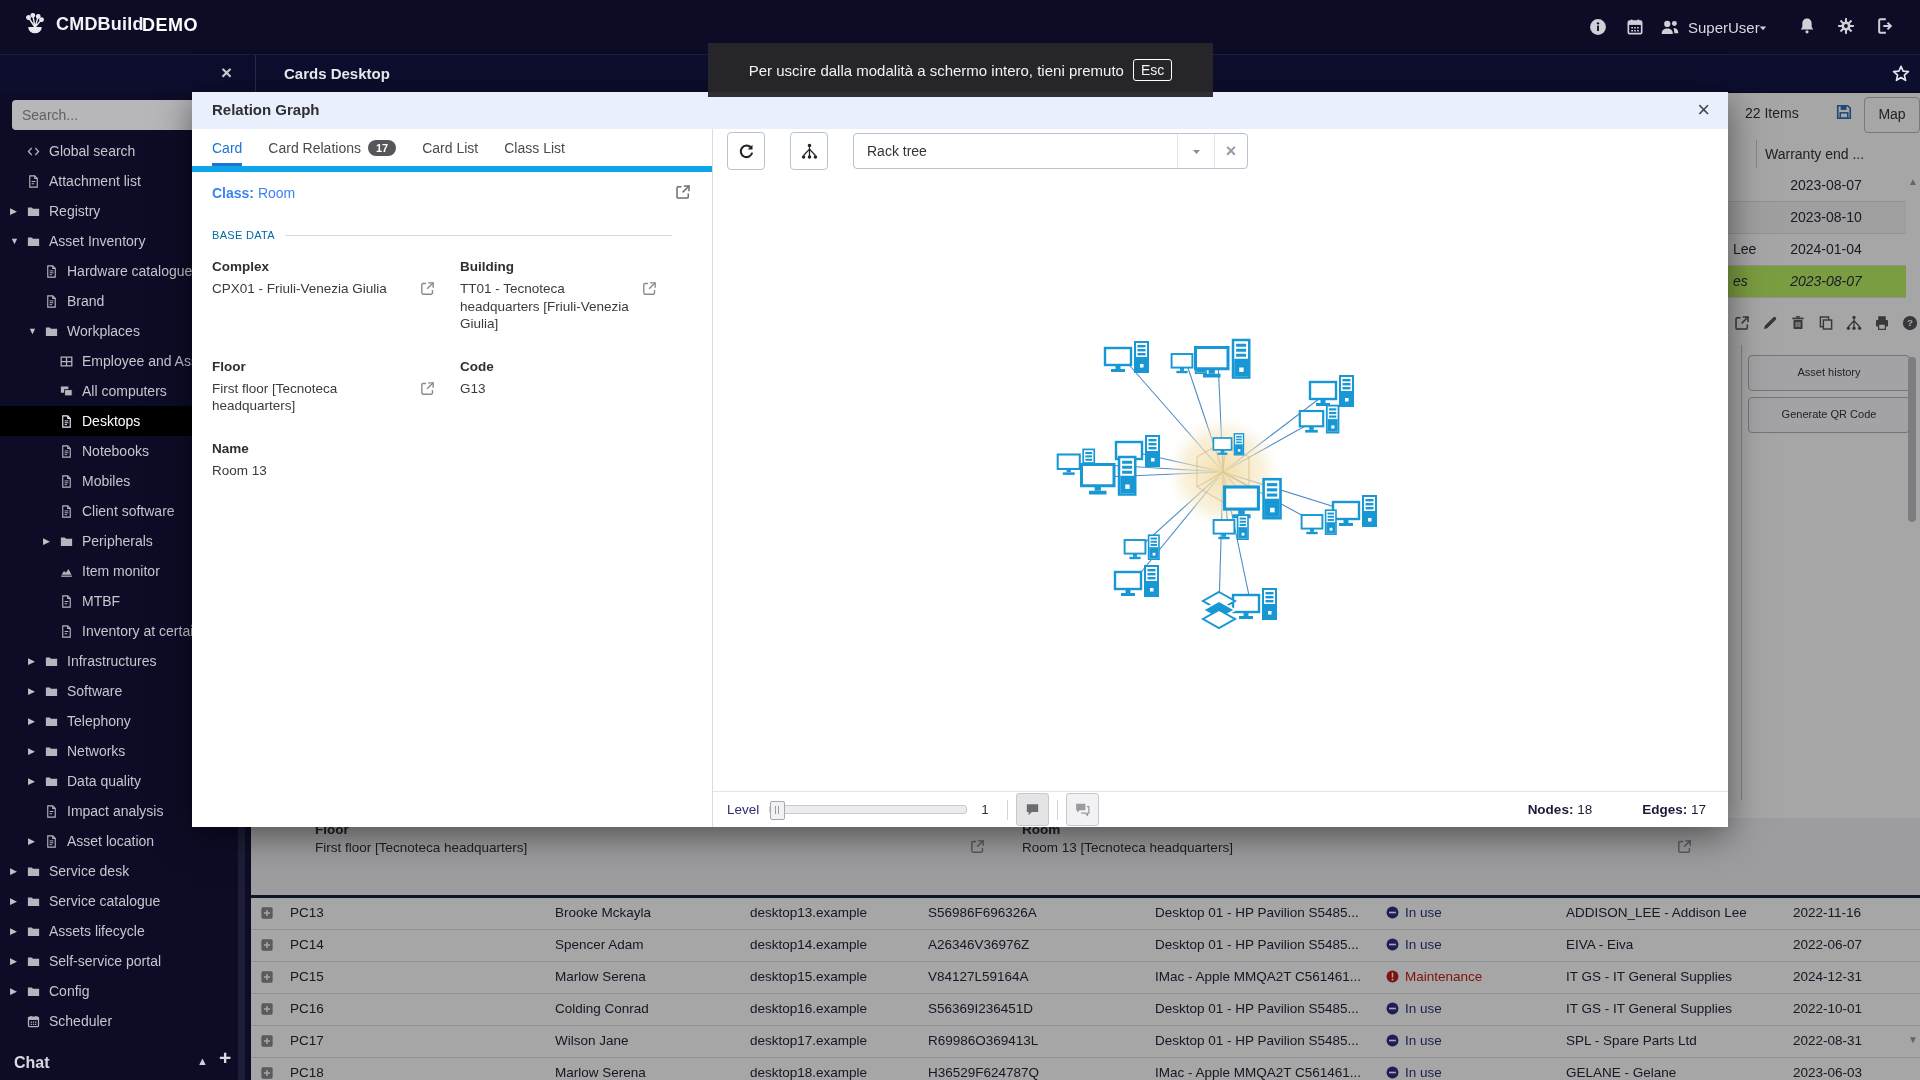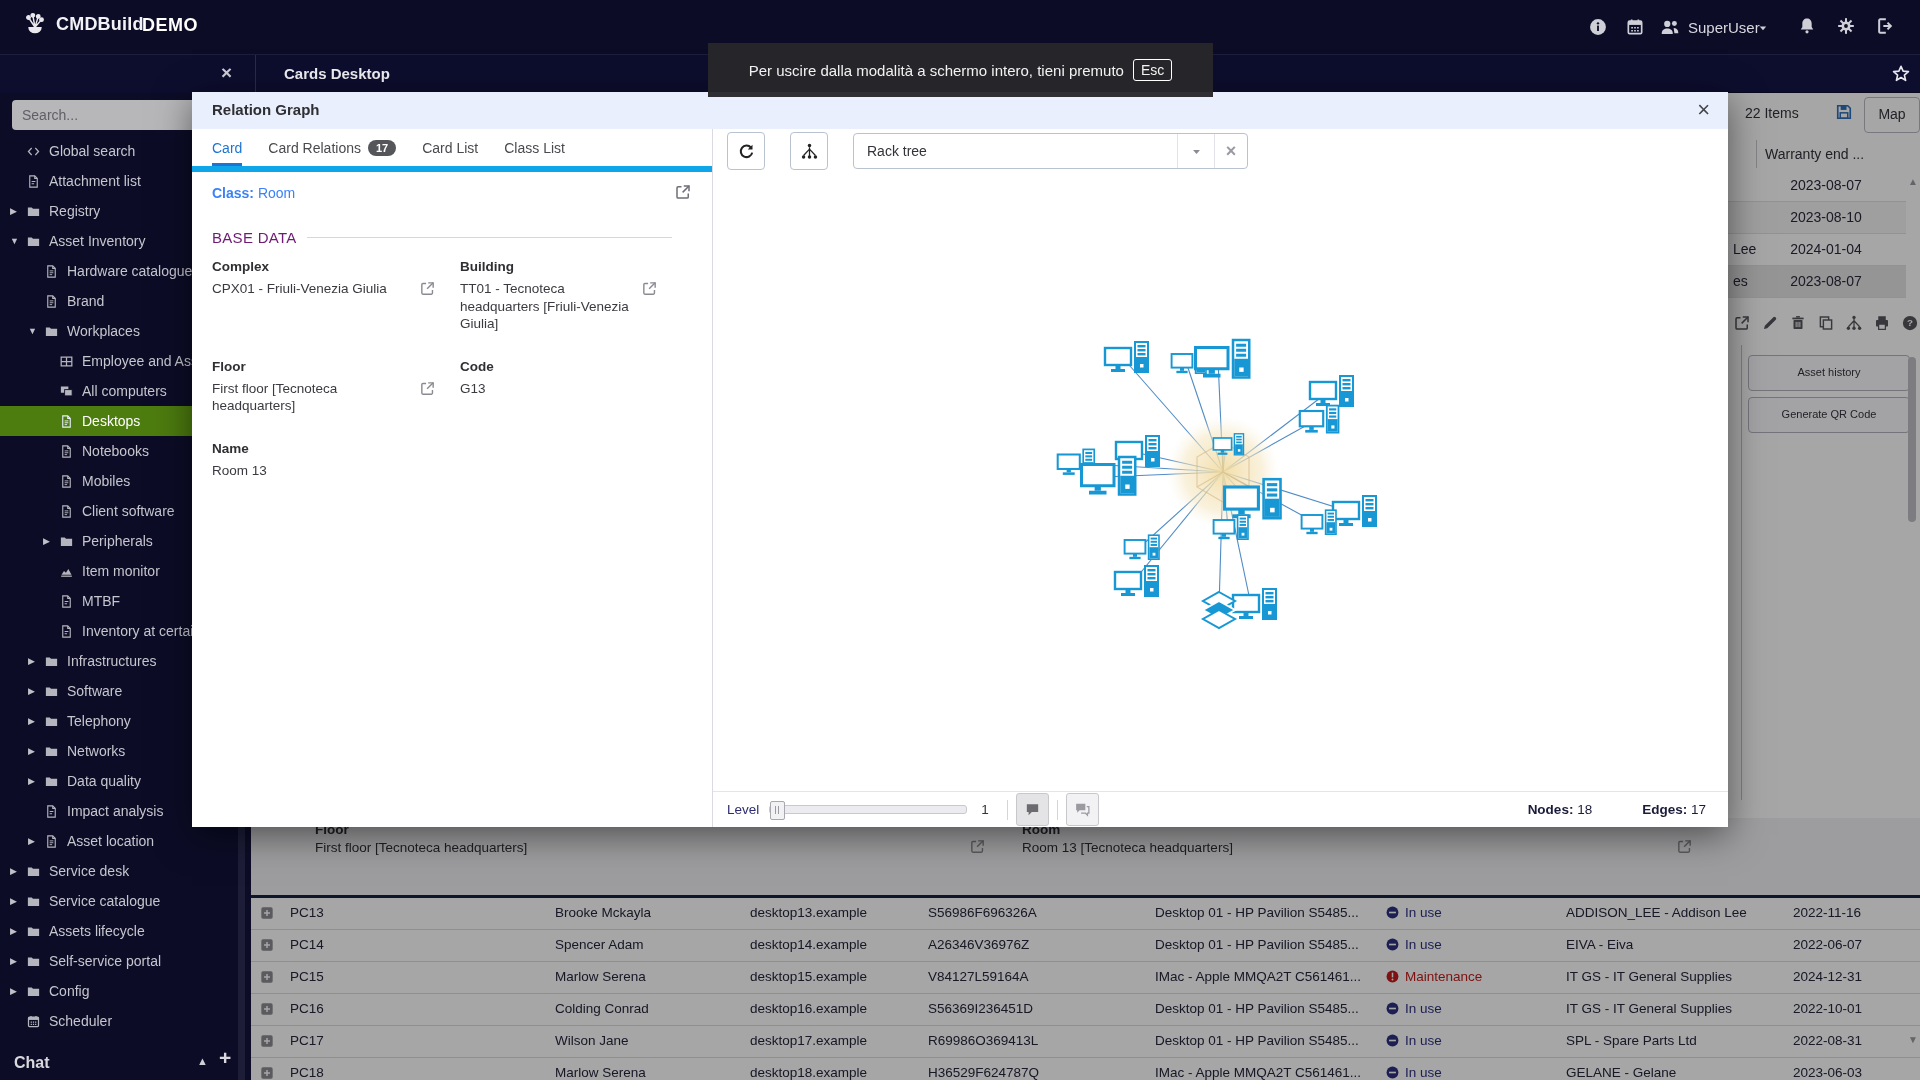--- a/index.html
+++ b/index.html
@@ -29,41 +29,41 @@
   #sidebar{position:absolute;left:0;top:92px;width:251px;height:988px;background:#0c0c27;z-index:2;}
   #search-box{position:absolute;left:12px;top:8px;width:190px;height:30px;background:#b7b7ba;border:none;border-radius:4px;
     font-family:"Liberation Sans",sans-serif;font-size:14px;color:#42424a;padding:0 10px;box-sizing:border-box;}
   #search-box::placeholder{color:#5f5f66;}
   #side-items{position:absolute;left:0;top:44px;width:251px;}
   .s-item{height:30px;display:flex;align-items:center;color:#c6c6ce;font-size:14px;white-space:nowrap;overflow:hidden;cursor:pointer;}
   .s-item .caret{width:16px;font-size:9px;color:#c0c0c8;flex:0 0 16px;}
   .s-item .ic{width:15px;height:15px;color:#b5b5bd;margin-right:8px;}
   .s-item .lbl{overflow:hidden;text-overflow:clip;}
   .s-item.lv0{padding-left:10px;}.s-item.lv1{padding-left:28px;}.s-item.lv2{padding-left:43px;}
-  .s-item.sel{background:#4d7c0f;color:#fff;}
+  .s-item.sel{background:#000000;color:#fff;}
   .s-item.sel .ic,.s-item.sel .caret{color:#e8f0fa;}
   #side-scroll{position:absolute;right:6px;top:44px;width:7px;height:955px;background:#1d1d38;border-radius:3px;}
   #side-thumb{position:absolute;right:6px;top:48px;width:7px;height:330px;background:#7e7e90;border-radius:3px;}
   #chatbar{position:absolute;left:0;top:953px;width:251px;height:35px;display:flex;align-items:center;}
   #chat-label{color:#d8d8de;font-size:16px;font-weight:bold;margin-left:14px;}
   #chat-collapse{position:absolute;left:197px;top:10px;color:#cfcfd6;font-size:11px;}
   #chat-add{position:absolute;left:219px;top:1px;color:#d8d8de;font-size:21px;font-weight:bold;}
 
   
   #content{position:absolute;left:251px;top:92px;width:1669px;height:988px;background:#fff;z-index:1;}
   #bg-items-count{position:absolute;left:1745px;top:105px;font-size:14px;color:#33333c;z-index:1;}
   #bg-save{position:absolute;left:1834px;top:102px;color:#2f6fb8;z-index:1;}
   #bg-map-btn{position:absolute;left:1864px;top:97px;width:54px;height:34px;background:#fff;border:1px solid #b9b9c2;border-radius:4px;
     font-size:14px;color:#33333c;text-align:center;line-height:32px;z-index:1;}
   #bg-warranty{position:absolute;left:1765px;top:146px;font-size:14px;color:#33333c;white-space:nowrap;z-index:1;}
   #bg-colsep{position:absolute;left:1756px;top:140px;width:1px;height:28px;background:#c9c9ce;z-index:1;}
   #bg-rows{position:absolute;left:1728px;top:170px;width:178px;z-index:1;}
   .bg-row{height:31px;border-bottom:1px solid #e0e0e4;position:relative;font-size:14px;color:#2a2a3e;background:#fff;}
   .bg-row.alt{background:#f4f4f6;}
-  .bg-row.selrow{background:#e5e5e5;}
+  .bg-row.selrow{background:#bef264;font-style:italic;}
   .bg-row .pfx{position:absolute;left:5px;top:7px;}
   .bg-row .dt{position:absolute;left:42px;top:7px;width:112px;text-align:center;}
   #bg-actions{position:absolute;left:1733px;top:313px;display:flex;gap:10px;color:#55555c;z-index:1;}
   .bg-btn{position:absolute;left:1748px;width:160px;height:34px;background:#fbfbfd;border:1px solid #b3b3bc;border-radius:4px;
     font-size:11px;color:#33333c;text-align:center;line-height:32px;z-index:1;}
   #bg-vline{position:absolute;left:1741px;top:345px;width:1px;height:455px;background:#c5c5cc;z-index:1;}
   #bg-scroll-up{position:absolute;left:1908px;top:176px;color:#9a9aa2;font-size:10px;z-index:1;}
   #bg-scrollbar{position:absolute;left:1908px;top:357px;width:8px;height:165px;background:#c0c0c6;border-radius:4px;z-index:1;}
   #bg-detail{position:absolute;left:251px;top:818px;width:1669px;height:77px;background:#f2f2f5;z-index:1;font-size:13.5px;color:#2f2f38;}
   .det-label{position:absolute;top:4px;font-weight:bold;}
@@ -91,21 +91,21 @@
   #panel-left{position:absolute;left:0;top:37px;width:520px;bottom:0;background:#fff;}
   #modal-tabs{position:absolute;left:0;top:0;width:100%;height:43px;border-bottom:6px solid #0ea5e9;display:flex;align-items:center;padding-left:20px;box-sizing:border-box;gap:26px;}
   .m-tab{font-size:14px;color:#4a4a4f;display:flex;align-items:center;gap:7px;height:100%;position:relative;cursor:pointer;}
   .m-tab.active{color:#1c74d4;}
   .m-tab.active::after{content:"";position:absolute;left:0;right:0;bottom:0;height:3px;background:#1c74d4;}
   .m-badge{background:#55565a;color:#fff;font-size:11px;font-weight:bold;border-radius:9px;padding:2px 8px;line-height:12px;}
   #class-row{position:absolute;left:20px;top:56px;width:480px;font-size:14px;color:#3b82f6;}
   #class-row b{font-weight:bold;}
   #class-open{position:absolute;right:0;top:-2px;color:#6e6e76;}
   #section-row{position:absolute;left:20px;top:100px;width:460px;display:flex;align-items:center;gap:10px;
-    font-size:15px;color:#701a75;letter-spacing:.3px;}
+    font-size:11px;color:#0369a1;letter-spacing:.3px;}
   #section-row::after{content:"";flex:1;border-top:1px solid #d6d6de;}
   #fields{position:absolute;left:20px;top:130px;width:470px;display:grid;grid-template-columns:248px 222px;row-gap:26px;}
   .fld .flabel{font-size:13.5px;font-weight:bold;color:#303034;margin-bottom:6px;}
   .fld .fval-row{display:flex;align-items:flex-start;}
   .fld .fval{font-size:13.5px;color:#3a3a40;line-height:1.3;max-width:182px;}
   .fld .ic.ext{margin-left:auto;margin-right:24px;color:#8a8a92;}
   .fld .clip{width:14px;height:14px;color:#4a4a50;margin-right:4px;}
   
   #panel-right{position:absolute;left:520px;top:37px;right:0;bottom:0;border-left:1px solid #dadae2;background:#fff;}
   #g-toolbar{position:absolute;left:8px;top:0;width:100%;height:44px;display:flex;align-items:center;padding-left:6px;box-sizing:border-box;gap:25px;}

